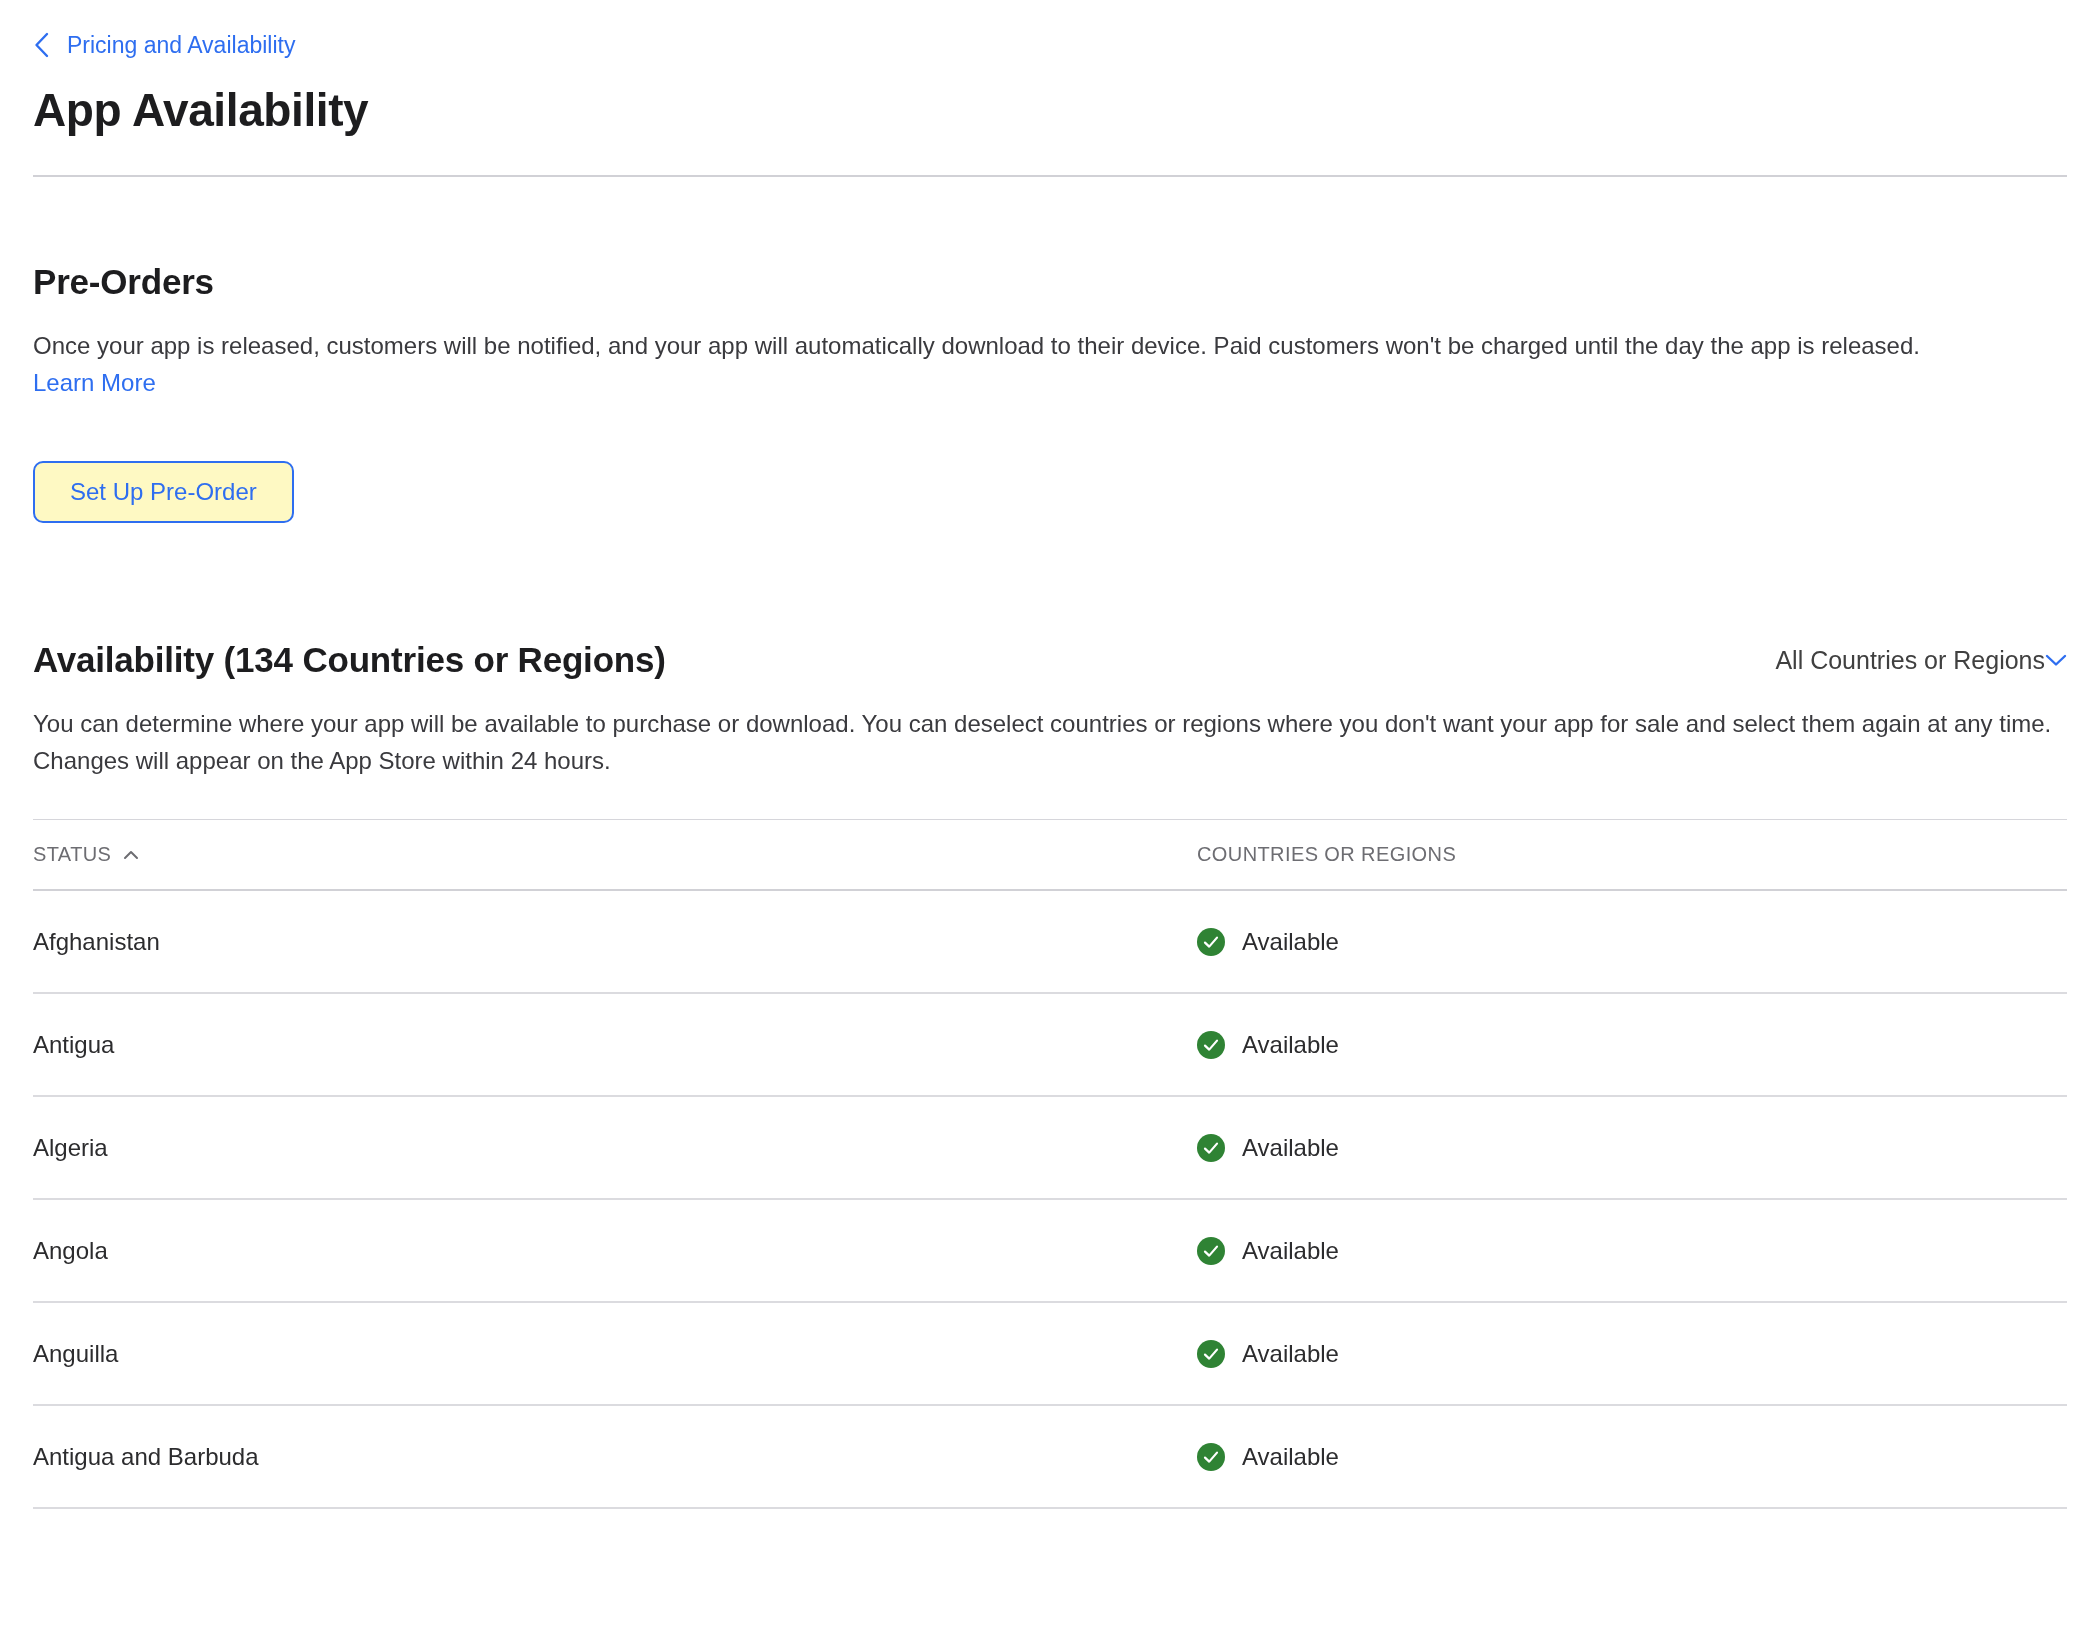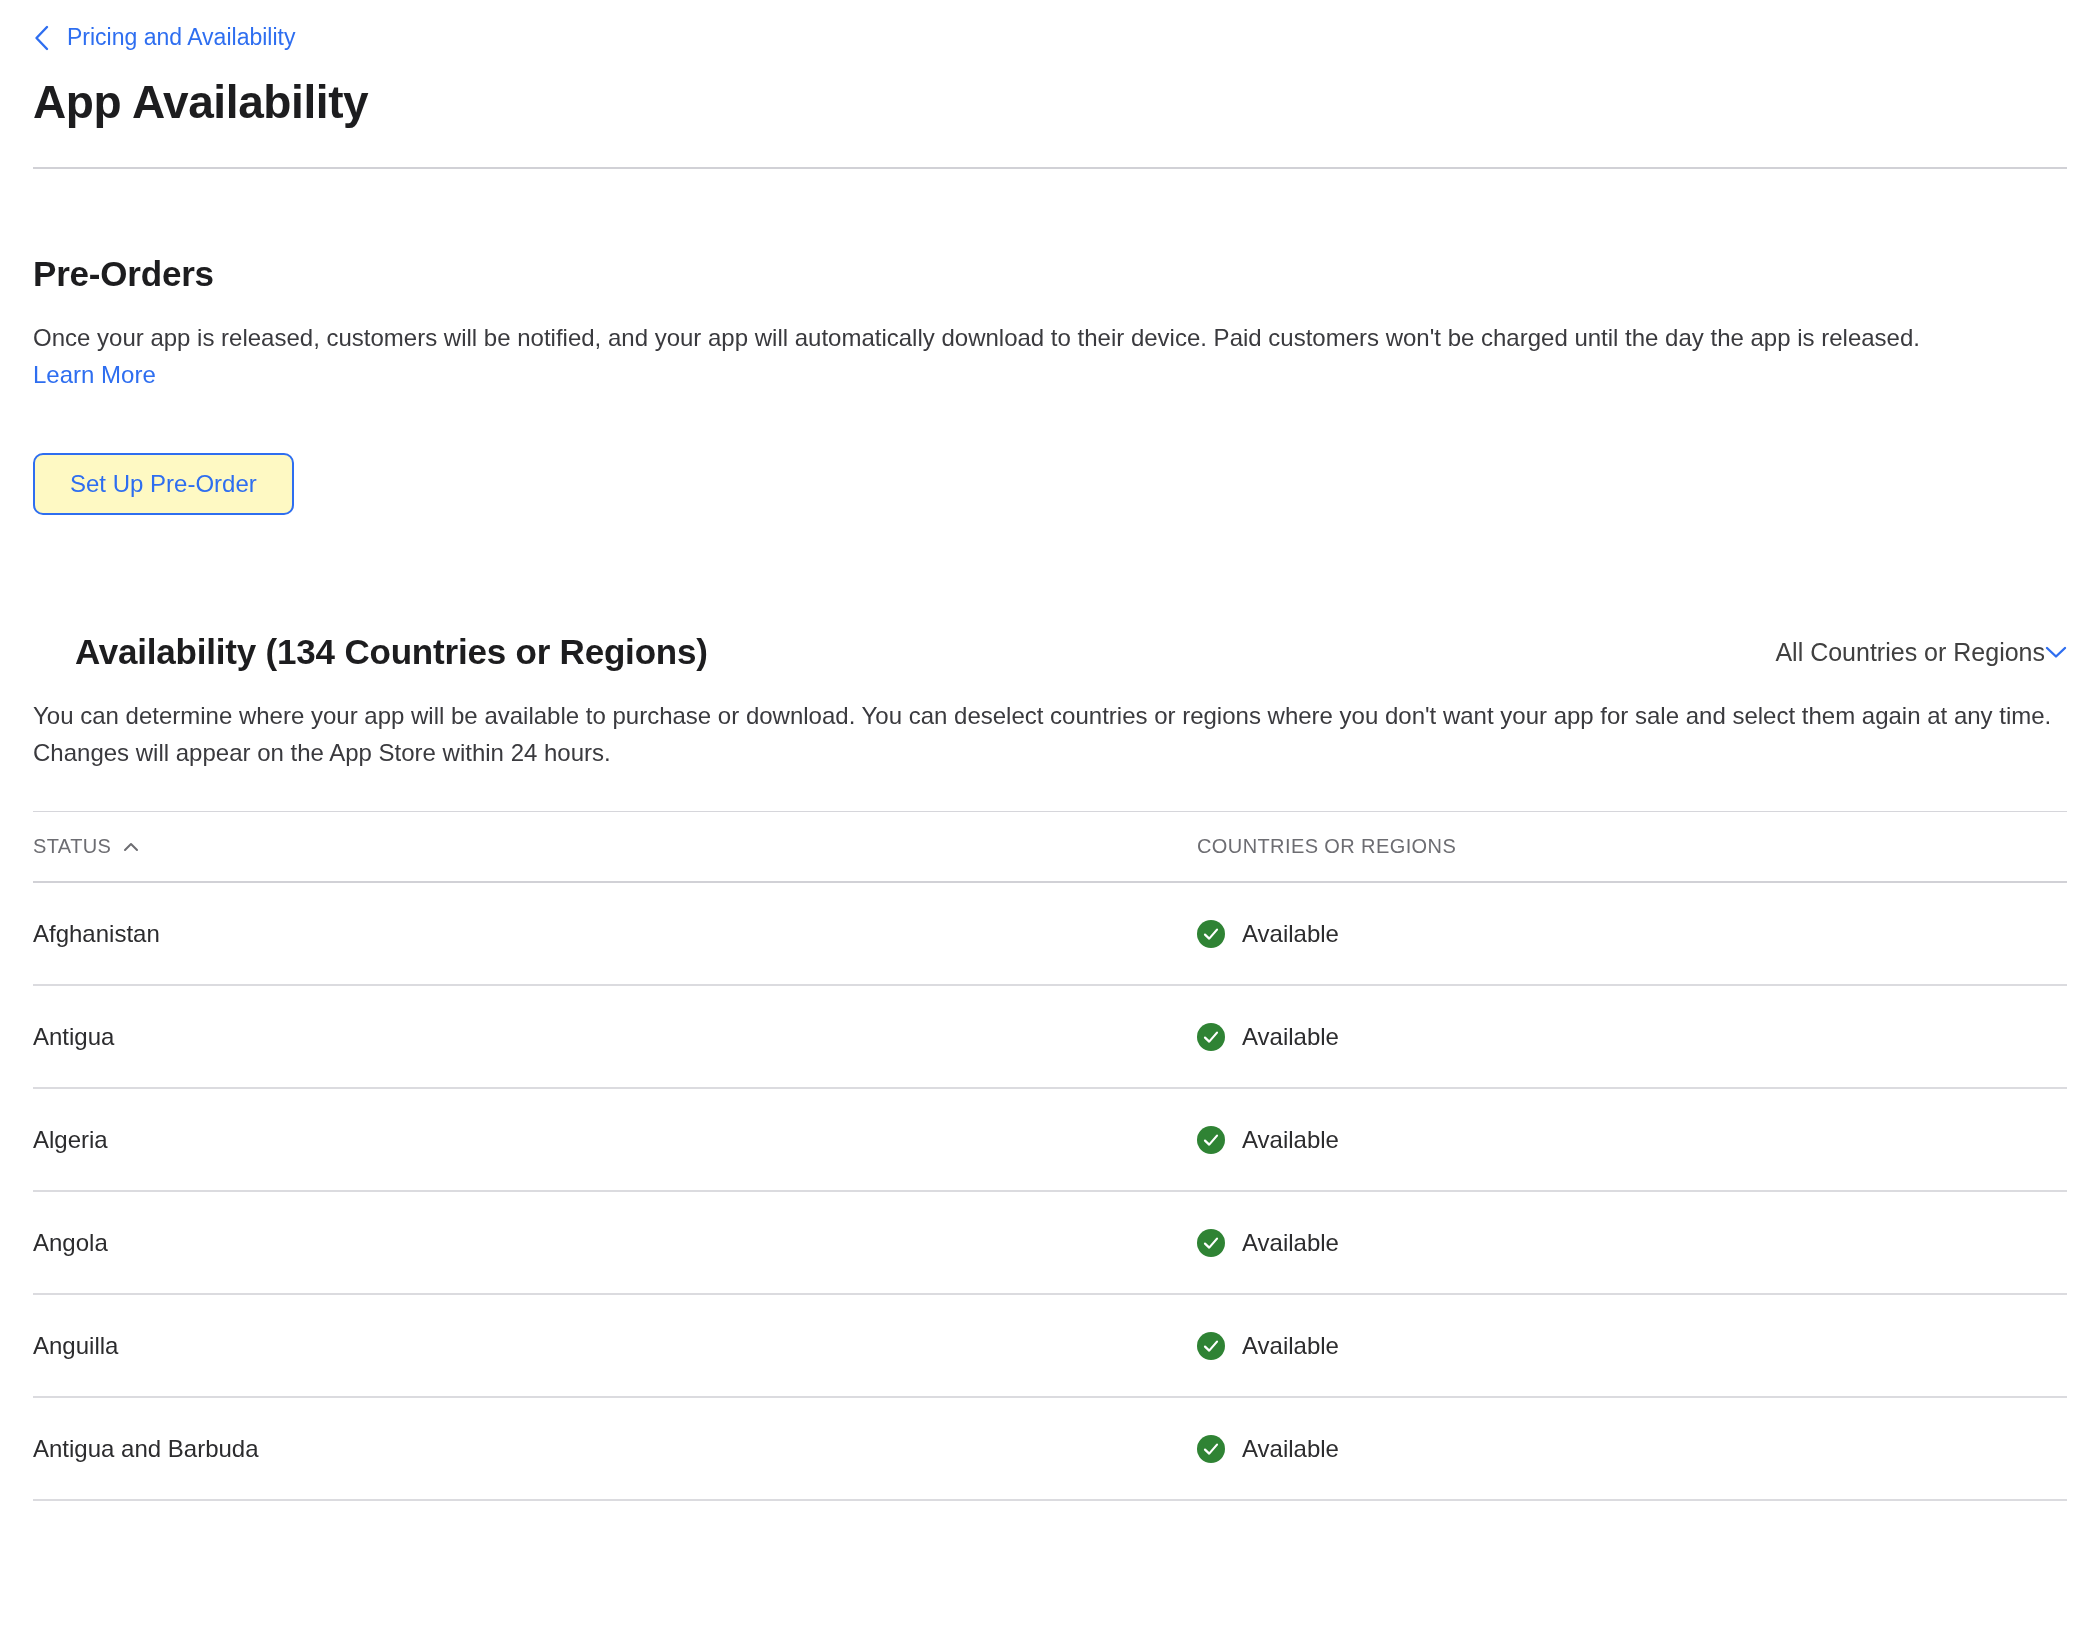--- a/index.html
+++ b/index.html
@@ -12,23 +12,23 @@
   .page {
     width: 2100px;
     height: 1627px;
     padding: 0 33px;
     overflow: hidden;
     background: #ffffff;
   }
 
   
   .breadcrumb {
-    padding-top: 24px;
-    display: flex;
-    align-items: flex-end;
+    padding-top: 32px;
+    display: flex;
+    align-items: flex-start;
     gap: 17px;
     width: max-content;
     cursor: pointer;
   }
   .breadcrumb .crumb-label {
     font-size: 23px;
     color: #2e6ef0;
   }
   .icon { display: inline-flex; align-items: center; justify-content: center; }
 
@@ -77,21 +77,20 @@
     border: 2px solid #2e6ef0;
     border-radius: 10px;
     cursor: pointer;
   }
 
   .availability { margin-top: 116px; }
   .availability-header-row {
     display: flex;
     align-items: center;
     justify-content: space-between;
-    margin-left: 42px;
   }
   .dropdown-trigger {
     display: flex;
     align-items: center;
     font-size: 25px;
     color: #404040;
     cursor: pointer;
   }
   .availability .body-text { max-width: 2040px; }
   .availability .outline-button { margin-top: 40px; }

